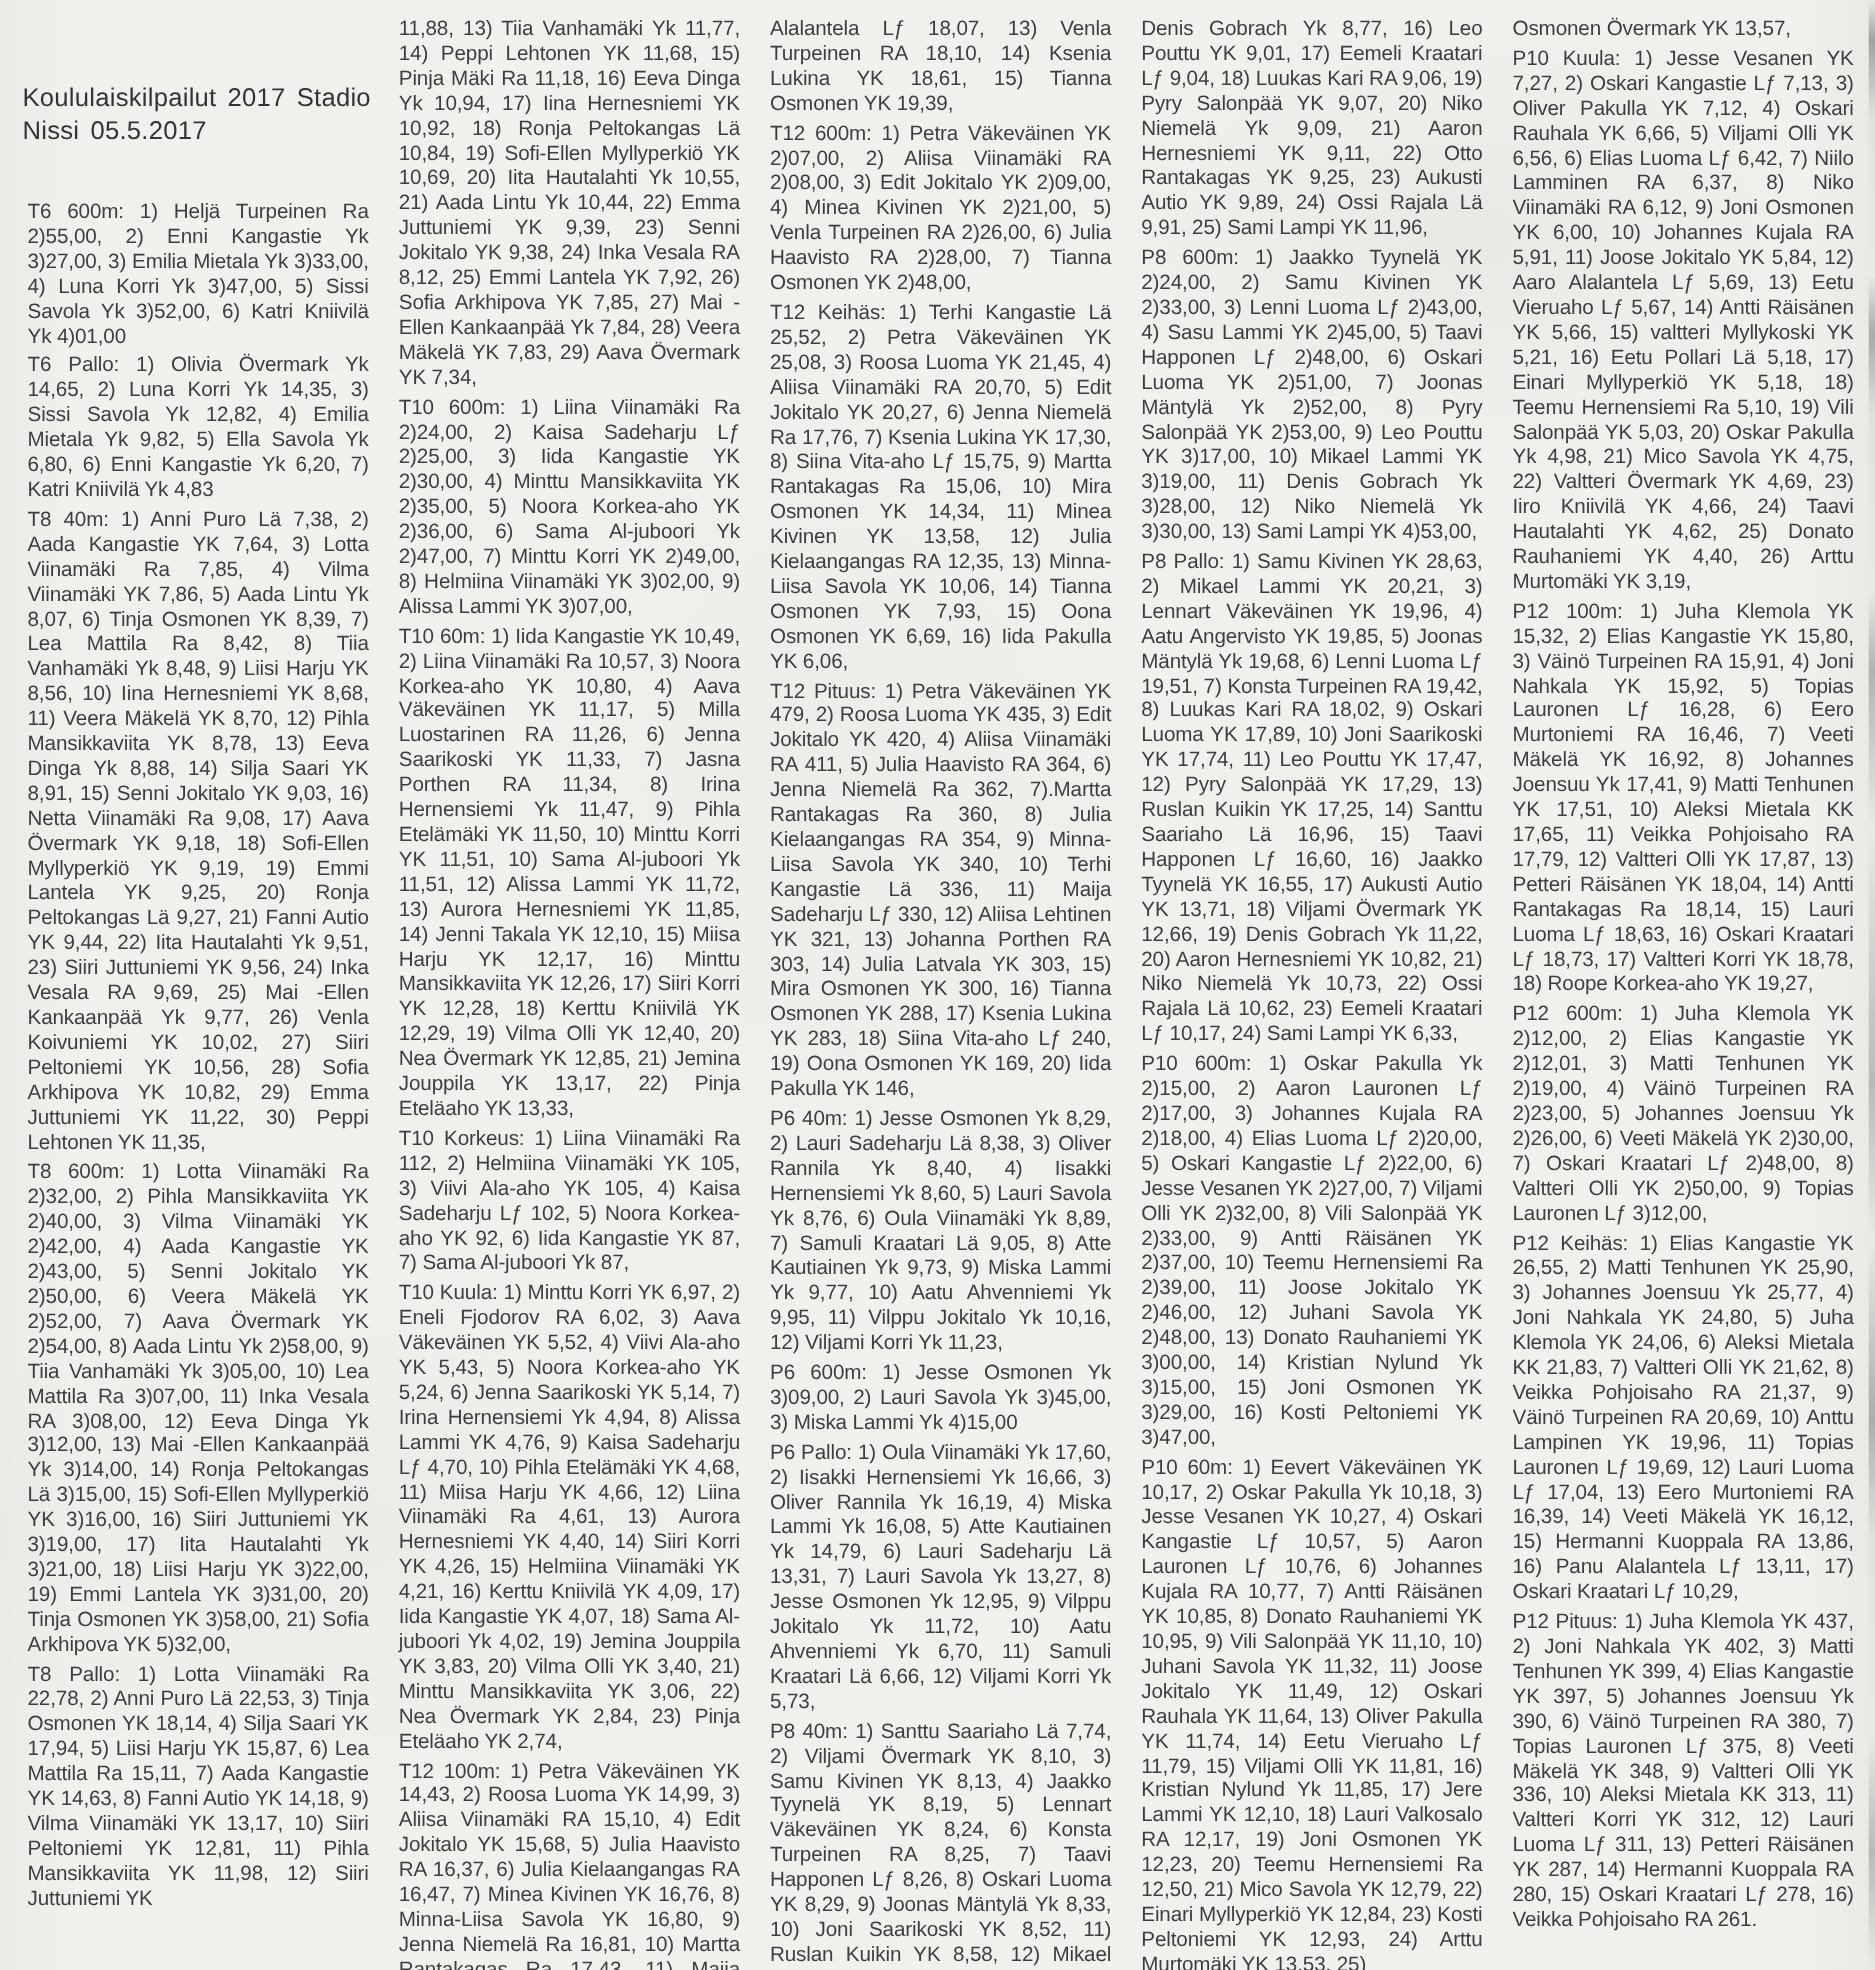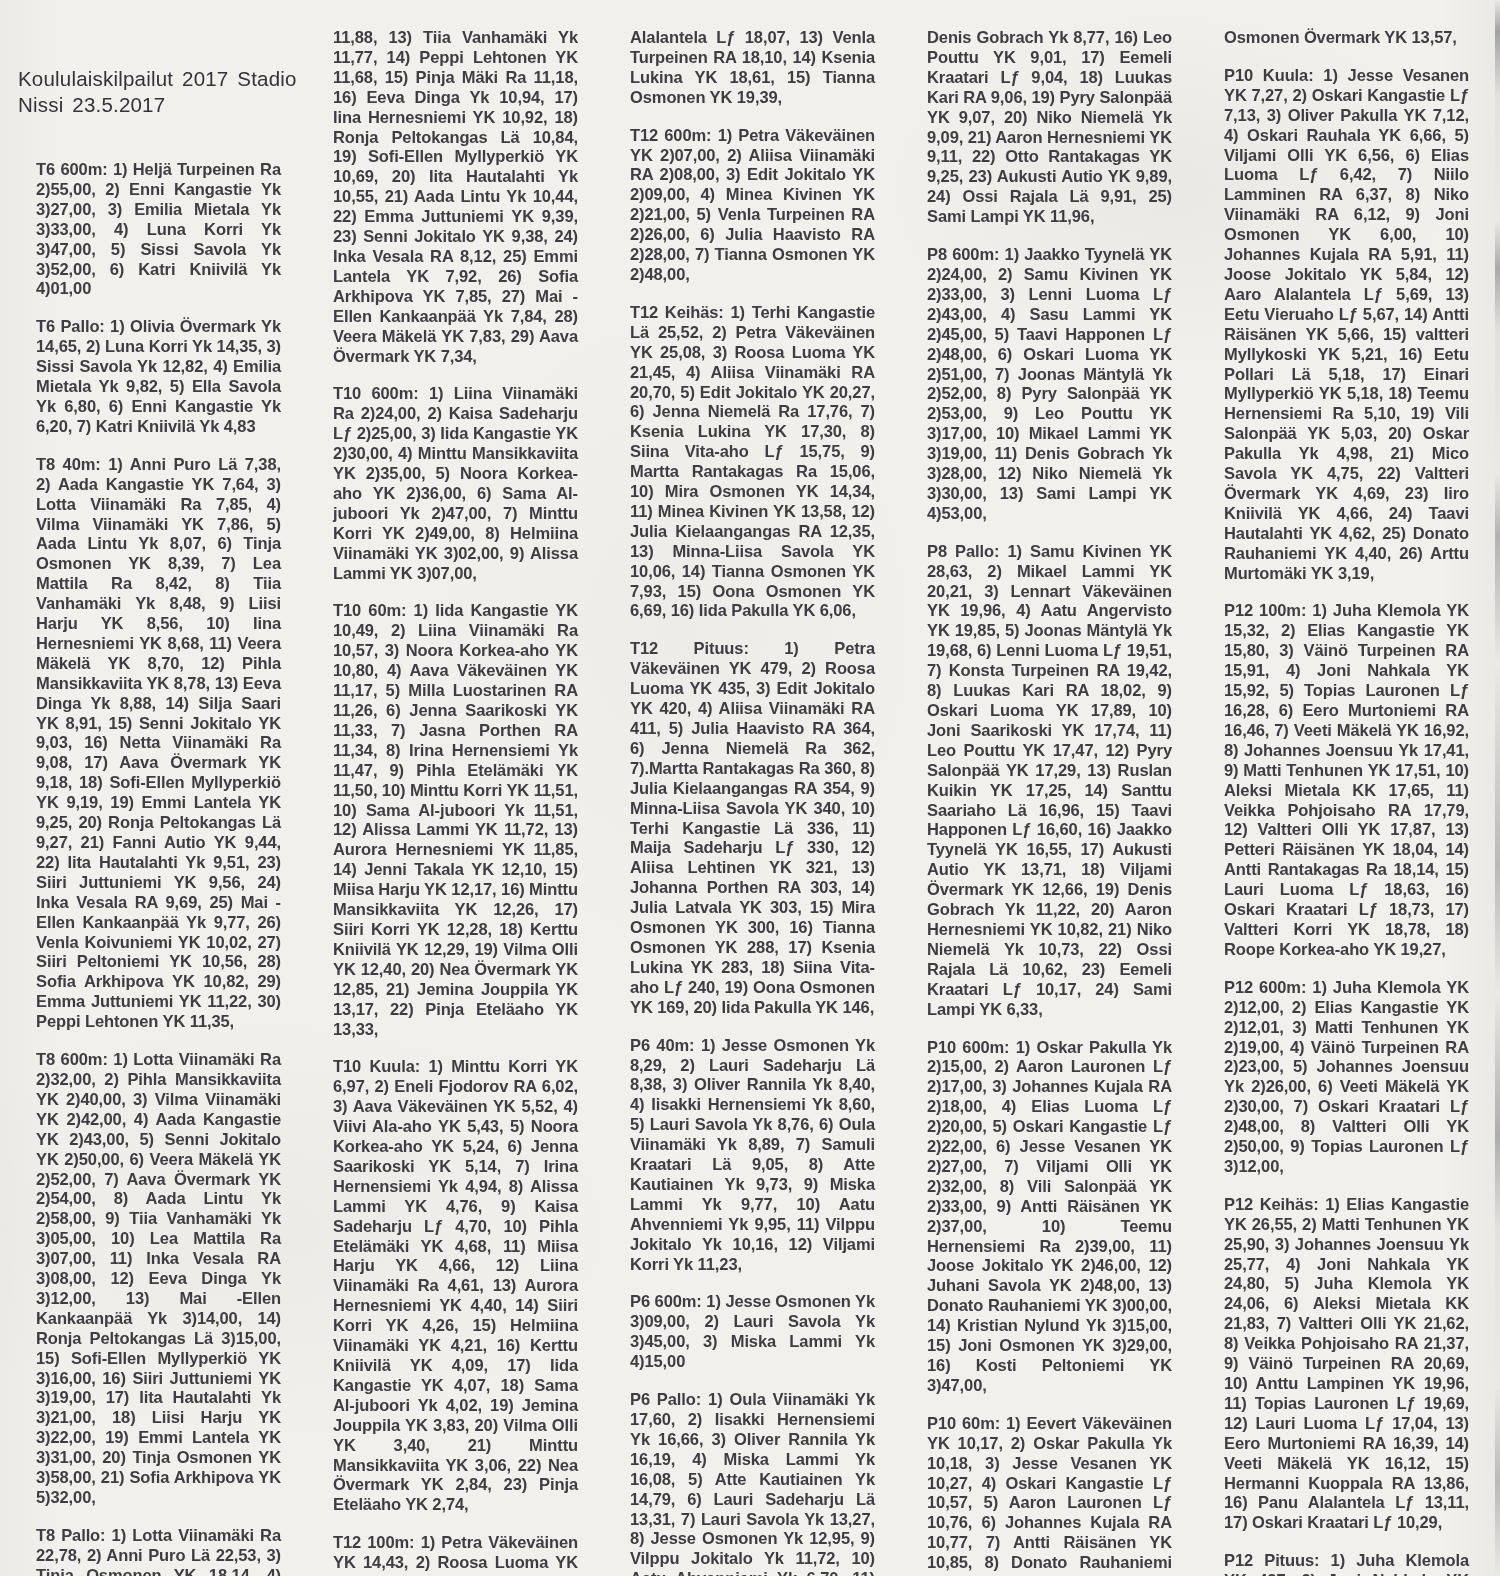--- a/index.html
+++ b/index.html
@@ -42,22 +42,21 @@
     margin: 56px 0 42px 0;
     text-align: left;
     font-weight: normal;
     font-size: 20.5px;
     line-height: 26px;
     color: var(--title-ink, #34323a);
     letter-spacing: 0.2px;
     word-spacing: 3px;
   }
   p.para {
-    margin: 18px;
-    font-weight: bold;
+    margin: 4px;
   }
   .edge-strip {
     position: absolute;
     top: 0;
     right: 0;
     width: 5px;
     height: 100%;
     background: linear-gradient(180deg,
       rgba(75,74,80,0.00) 0%,
       rgba(75,74,80,0.45) 2%,
@@ -77,32 +76,33 @@
       rgba(75,74,80,0.00) 100%);
   }
 </style>
 </head>
 <body>
 
 <main class="page">
   <section class="col">
     <header class="title-block">
       <div>Koululaiskilpailut 2017 Stadio</div>
-      <div>Nissi 23.5.2017</div>
+      <div>Nissi 05.5.2017</div>
     </header>
       <p class="para">T6 600m: 1) Heljä Turpeinen Ra 2)55,00, 2) Enni Kangastie Yk 3)27,00, 3) Emilia Mietala Yk 3)33,00, 4) Luna Korri Yk 3)47,00, 5) Sissi Savola Yk 3)52,00, 6) Katri Kniivilä Yk 4)01,00</p>
       <p class="para">T6 Pallo: 1) Olivia Övermark Yk 14,65, 2) Luna Korri Yk 14,35, 3) Sissi Savola Yk 12,82, 4) Emilia Mietala Yk 9,82, 5) Ella Savola Yk 6,80, 6) Enni Kangastie Yk 6,20, 7) Katri Kniivilä Yk 4,83</p>
       <p class="para">T8 40m: 1) Anni Puro Lä 7,38, 2) Aada Kangastie YK 7,64, 3) Lotta Viinamäki Ra 7,85, 4) Vilma Viinamäki YK 7,86, 5) Aada Lintu Yk 8,07, 6) Tinja Osmonen YK 8,39, 7) Lea Mattila Ra 8,42, 8) Tiia Vanhamäki Yk 8,48, 9) Liisi Harju YK 8,56, 10) Iina Hernesniemi YK 8,68, 11) Veera Mäkelä YK 8,70, 12) Pihla Mansikkaviita YK 8,78, 13) Eeva Dinga Yk 8,88, 14) Silja Saari YK 8,91, 15) Senni Jokitalo YK 9,03, 16) Netta Viinamäki Ra 9,08, 17) Aava Övermark YK 9,18, 18) Sofi-Ellen Myllyperkiö YK 9,19, 19) Emmi Lantela YK 9,25, 20) Ronja Peltokangas Lä 9,27, 21) Fanni Autio YK 9,44, 22) Iita Hautalahti Yk 9,51, 23) Siiri Juttuniemi YK 9,56, 24) Inka Vesala RA 9,69, 25) Mai -Ellen Kankaanpää Yk 9,77, 26) Venla Koivuniemi YK 10,02, 27) Siiri Peltoniemi YK 10,56, 28) Sofia Arkhipova YK 10,82, 29) Emma Juttuniemi YK 11,22, 30) Peppi Lehtonen YK 11,35,</p>
       <p class="para">T8 600m: 1) Lotta Viinamäki Ra 2)32,00, 2) Pihla Mansikkaviita YK 2)40,00, 3) Vilma Viinamäki YK 2)42,00, 4) Aada Kangastie YK 2)43,00, 5) Senni Jokitalo YK 2)50,00, 6) Veera Mäkelä YK 2)52,00, 7) Aava Övermark YK 2)54,00, 8) Aada Lintu Yk 2)58,00, 9) Tiia Vanhamäki Yk 3)05,00, 10) Lea Mattila Ra 3)07,00, 11) Inka Vesala RA 3)08,00, 12) Eeva Dinga Yk 3)12,00, 13) Mai -Ellen Kankaanpää Yk 3)14,00, 14) Ronja Peltokangas Lä 3)15,00, 15) Sofi-Ellen Myllyperkiö YK 3)16,00, 16) Siiri Juttuniemi YK 3)19,00, 17) Iita Hautalahti Yk 3)21,00, 18) Liisi Harju YK 3)22,00, 19) Emmi Lantela YK 3)31,00, 20) Tinja Osmonen YK 3)58,00, 21) Sofia Arkhipova YK 5)32,00,</p>
       <p class="para">T8 Pallo: 1) Lotta Viinamäki Ra 22,78, 2) Anni Puro Lä 22,53, 3) Tinja Osmonen YK 18,14, 4) Silja Saari YK 17,94, 5) Liisi Harju YK 15,87, 6) Lea Mattila Ra 15,11, 7) Aada Kangastie YK 14,63, 8) Fanni Autio YK 14,18, 9) Vilma Viinamäki YK 13,17, 10) Siiri Peltoniemi YK 12,81, 11) Pihla Mansikkaviita YK 11,98, 12) Siiri Juttuniemi YK</p>
     </section>
   <section class="col">
       <p class="para">11,88, 13) Tiia Vanhamäki Yk 11,77, 14) Peppi Lehtonen YK 11,68, 15) Pinja Mäki Ra 11,18, 16) Eeva Dinga Yk 10,94, 17) Iina Hernesniemi YK 10,92, 18) Ronja Peltokangas Lä 10,84, 19) Sofi-Ellen Myllyperkiö YK 10,69, 20) Iita Hautalahti Yk 10,55, 21) Aada Lintu Yk 10,44, 22) Emma Juttuniemi YK 9,39, 23) Senni Jokitalo YK 9,38, 24) Inka Vesala RA 8,12, 25) Emmi Lantela YK 7,92, 26) Sofia Arkhipova YK 7,85, 27) Mai -Ellen Kankaanpää Yk 7,84, 28) Veera Mäkelä YK 7,83, 29) Aava Övermark YK 7,34,</p>
       <p class="para">T10 600m: 1) Liina Viinamäki Ra 2)24,00, 2) Kaisa Sadeharju Lƒ 2)25,00, 3) Iida Kangastie YK 2)30,00, 4) Minttu Mansikkaviita YK 2)35,00, 5) Noora Korkea-aho YK 2)36,00, 6) Sama Al-juboori Yk 2)47,00, 7) Minttu Korri YK 2)49,00, 8) Helmiina Viinamäki YK 3)02,00, 9) Alissa Lammi YK 3)07,00,</p>
       <p class="para">T10 60m: 1) Iida Kangastie YK 10,49, 2) Liina Viinamäki Ra 10,57, 3) Noora Korkea-aho YK 10,80, 4) Aava Väkeväinen YK 11,17, 5) Milla Luostarinen RA 11,26, 6) Jenna Saarikoski YK 11,33, 7) Jasna Porthen RA 11,34, 8) Irina Hernensiemi Yk 11,47, 9) Pihla Etelämäki YK 11,50, 10) Minttu Korri YK 11,51, 10) Sama Al-juboori Yk 11,51, 12) Alissa Lammi YK 11,72, 13) Aurora Hernesniemi YK 11,85, 14) Jenni Takala YK 12,10, 15) Miisa Harju YK 12,17, 16) Minttu Mansikkaviita YK 12,26, 17) Siiri Korri YK 12,28, 18) Kerttu Kniivilä YK 12,29, 19) Vilma Olli YK 12,40, 20) Nea Övermark YK 12,85, 21) Jemina Jouppila YK 13,17, 22) Pinja Eteläaho YK 13,33,</p>
+      <p class="para">T10 Korkeus: 1) Liina Viinamäki Ra 112, 2) Helmiina Viinamäki YK 105, 3) Viivi Ala-aho YK 105, 4) Kaisa Sadeharju Lƒ 102, 5) Noora Korkea-aho YK 92, 6) Iida Kangastie YK 87, 7) Sama Al-juboori Yk 87,</p>
       <p class="para">T10 Kuula: 1) Minttu Korri YK 6,97, 2) Eneli Fjodorov RA 6,02, 3) Aava Väkeväinen YK 5,52, 4) Viivi Ala-aho YK 5,43, 5) Noora Korkea-aho YK 5,24, 6) Jenna Saarikoski YK 5,14, 7) Irina Hernensiemi Yk 4,94, 8) Alissa Lammi YK 4,76, 9) Kaisa Sadeharju Lƒ 4,70, 10) Pihla Etelämäki YK 4,68, 11) Miisa Harju YK 4,66, 12) Liina Viinamäki Ra 4,61, 13) Aurora Hernesniemi YK 4,40, 14) Siiri Korri YK 4,26, 15) Helmiina Viinamäki YK 4,21, 16) Kerttu Kniivilä YK 4,09, 17) Iida Kangastie YK 4,07, 18) Sama Al-juboori Yk 4,02, 19) Jemina Jouppila YK 3,83, 20) Vilma Olli YK 3,40, 21) Minttu Mansikkaviita YK 3,06, 22) Nea Övermark YK 2,84, 23) Pinja Eteläaho YK 2,74,</p>
       <p class="para">T12 100m: 1) Petra Väkeväinen YK 14,43, 2) Roosa Luoma YK 14,99, 3) Aliisa Viinamäki RA 15,10, 4) Edit Jokitalo YK 15,68, 5) Julia Haavisto RA 16,37, 6) Julia Kielaangangas RA 16,47, 7) Minea Kivinen YK 16,76, 8) Minna-Liisa Savola YK 16,80, 9) Jenna Niemelä Ra 16,81, 10) Martta Rantakagas Ra 17,43, 11) Maija Sadeharju Lƒ 17,53, 12) Veera</p>
     </section>
   <section class="col">
       <p class="para">Alalantela Lƒ 18,07, 13) Venla Turpeinen RA 18,10, 14) Ksenia Lukina YK 18,61, 15) Tianna Osmonen YK 19,39,</p>
       <p class="para">T12 600m: 1) Petra Väkeväinen YK 2)07,00, 2) Aliisa Viinamäki RA 2)08,00, 3) Edit Jokitalo YK 2)09,00, 4) Minea Kivinen YK 2)21,00, 5) Venla Turpeinen RA 2)26,00, 6) Julia Haavisto RA 2)28,00, 7) Tianna Osmonen YK 2)48,00,</p>
       <p class="para">T12 Keihäs: 1) Terhi Kangastie Lä 25,52, 2) Petra Väkeväinen YK 25,08, 3) Roosa Luoma YK 21,45, 4) Aliisa Viinamäki RA 20,70, 5) Edit Jokitalo YK 20,27, 6) Jenna Niemelä Ra 17,76, 7) Ksenia Lukina YK 17,30, 8) Siina Vita-aho Lƒ 15,75, 9) Martta Rantakagas Ra 15,06, 10) Mira Osmonen YK 14,34, 11) Minea Kivinen YK 13,58, 12) Julia Kielaangangas RA 12,35, 13) Minna-Liisa Savola YK 10,06, 14) Tianna Osmonen YK 7,93, 15) Oona Osmonen YK 6,69, 16) Iida Pakulla YK 6,06,</p>
       <p class="para">T12 Pituus: 1) Petra Väkeväinen YK 479, 2) Roosa Luoma YK 435, 3) Edit Jokitalo YK 420, 4) Aliisa Viinamäki RA 411, 5) Julia Haavisto RA 364, 6) Jenna Niemelä Ra 362, 7).Martta Rantakagas Ra 360, 8) Julia Kielaangangas RA 354, 9) Minna-Liisa Savola YK 340, 10) Terhi Kangastie Lä 336, 11) Maija Sadeharju Lƒ 330, 12) Aliisa Lehtinen YK 321, 13) Johanna Porthen RA 303, 14) Julia Latvala YK 303, 15) Mira Osmonen YK 300, 16) Tianna Osmonen YK 288, 17) Ksenia Lukina YK 283, 18) Siina Vita-aho Lƒ 240, 19) Oona Osmonen YK 169, 20) Iida Pakulla YK 146,</p>
       <p class="para">P6 40m: 1) Jesse Osmonen Yk 8,29, 2) Lauri Sadeharju Lä 8,38, 3) Oliver Rannila Yk 8,40, 4) Iisakki Hernensiemi Yk 8,60, 5) Lauri Savola Yk 8,76, 6) Oula Viinamäki Yk 8,89, 7) Samuli Kraatari Lä 9,05, 8) Atte Kautiainen Yk 9,73, 9) Miska Lammi Yk 9,77, 10) Aatu Ahvenniemi Yk 9,95, 11) Vilppu Jokitalo Yk 10,16, 12) Viljami Korri Yk 11,23,</p>
       <p class="para">P6 600m: 1) Jesse Osmonen Yk 3)09,00, 2) Lauri Savola Yk 3)45,00, 3) Miska Lammi Yk 4)15,00</p>

